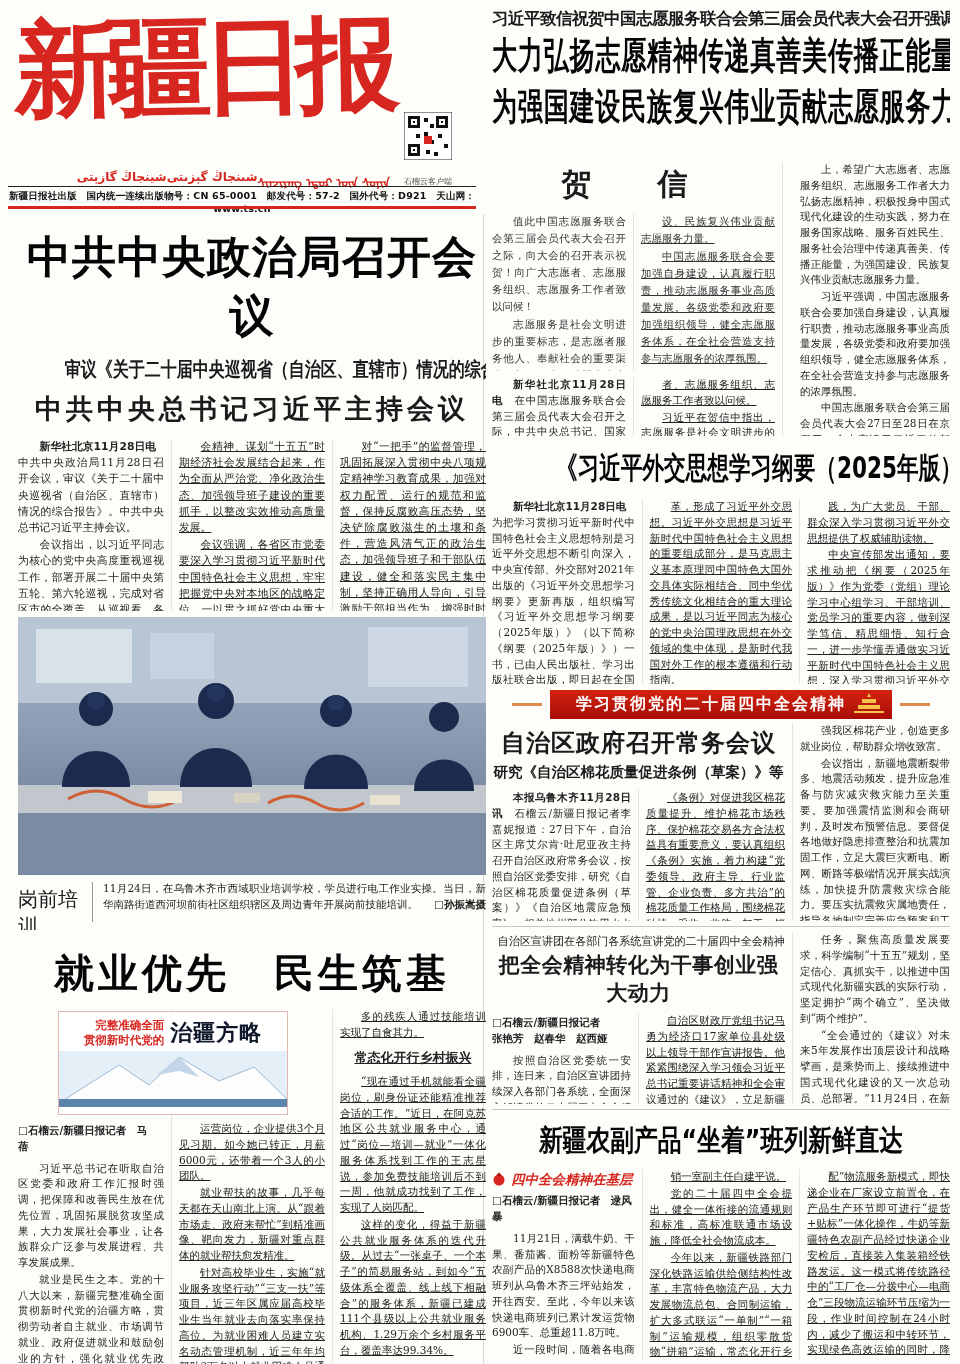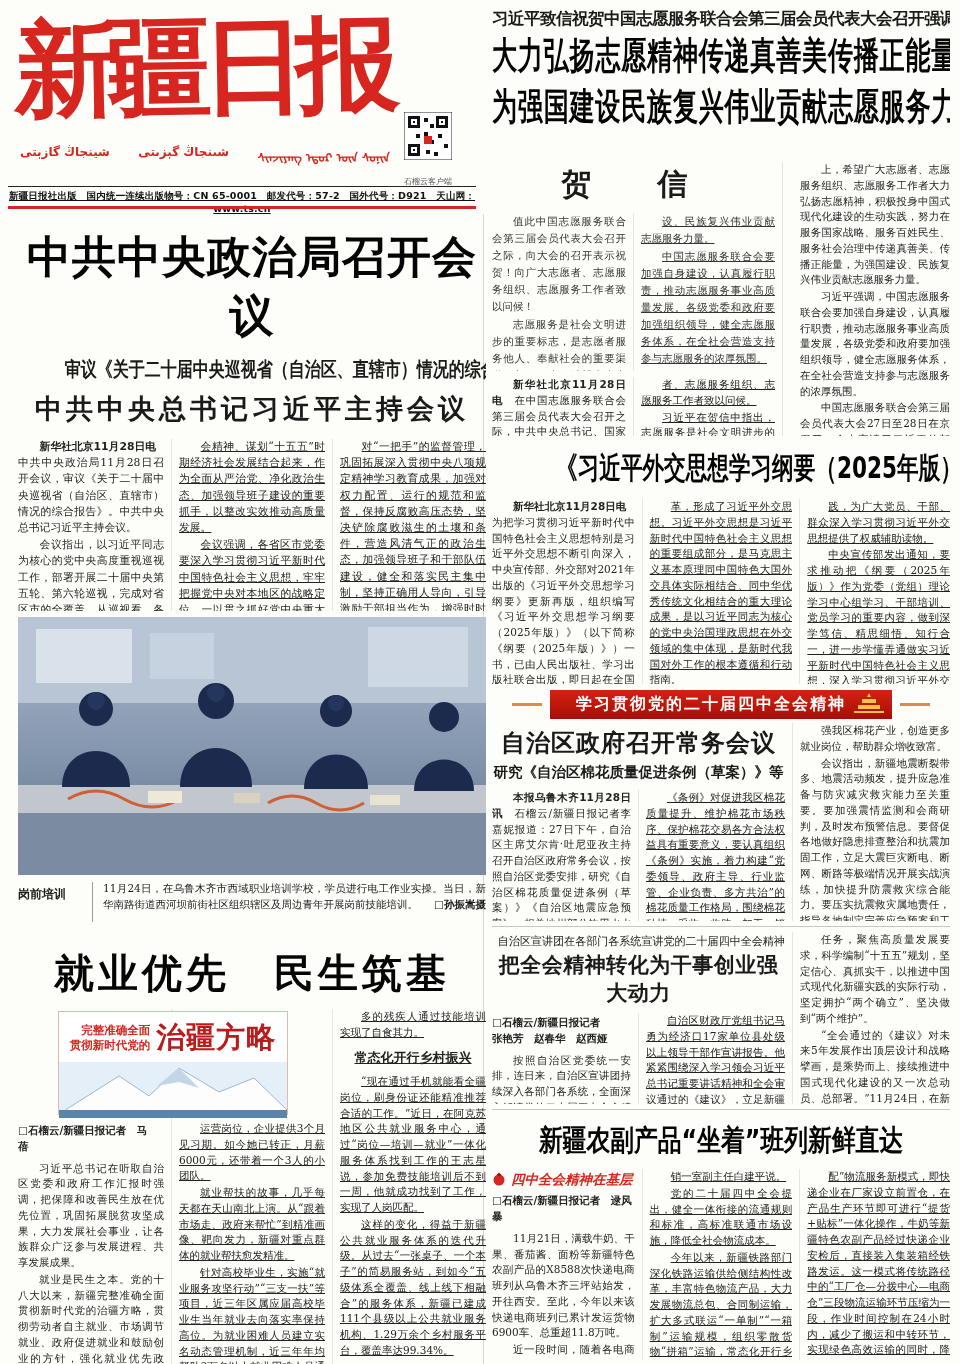--- a/index.html
+++ b/index.html
@@ -3,32 +3,32 @@
 <meta charset="utf-8">
 <style>
   html,body{margin:0;padding:0;background:#e8e6e0;}
   #page{position:relative;width:960px;height:1364px;background:#fdfdfa;margin:0 auto;
         font-family:"DejaVu Sans","Liberation Sans",sans-serif;color:#1a1a1a;overflow:hidden;}
   
   #masthead{position:absolute;left:0;top:0;width:480px;height:212px;}
   .mast-title{position:absolute;left:14px;top:2px;width:370px;font-family:"DejaVu Serif",serif;
               font-weight:900;font-size:104px;line-height:1.25;color:#d6261f;letter-spacing:-10px;
               transform:rotate(-1deg);white-space:nowrap;}
-  .mast-scripts{position:absolute;left:20px;top:145px;width:370px;display:flex;justify-content:space-between;
+  .mast-scripts{position:absolute;left:20px;top:170px;width:370px;display:flex;justify-content:flex-end;
               color:#d6261f;font-size:12px;font-weight:bold;}
   .date-block{position:absolute;left:396px;top:16px;width:64px;text-align:center;line-height:1.25;}
   .d-month{font-weight:bold;font-size:13px;}
   .d-day{font-weight:900;font-size:30px;line-height:1.05;}
   .d-small{font-size:10px;}
   .d-tiny{font-size:9px;}
   .qr-wrap{position:absolute;left:402px;top:112px;width:52px;text-align:center;}
   .qr-label{font-size:8px;color:#555;margin-top:12px;}
   .pub-rule-top{position:absolute;left:8px;top:186px;width:468px;border-top:1px solid #222;}
   .pub-line{position:absolute;left:8px;top:190px;width:468px;font-size:9.5px;font-weight:600;
-            color:#111;text-align:center;letter-spacing:.2px;text-decoration:underline;}
+            color:#111;text-align:center;letter-spacing:.2px;}
   .pub-rule-red{position:absolute;left:8px;top:206px;width:468px;border-top:3px solid #d6261f;}
   
   #left-zone{position:absolute;left:18px;top:214px;width:468px;height:1150px;overflow:hidden;}
   #right-zone{position:absolute;left:492px;top:8px;width:458px;height:1352px;overflow:hidden;}
   .vdivider{position:absolute;left:483px;top:214px;width:1px;height:1150px;background:#d8d8d4;}
   
   .cols{display:flex;}
   .col{flex:1;min-width:0;overflow:hidden;}
   .col+.col{border-left:1px solid #e7e5e0;margin-left:7px;padding-left:7px;text-decoration:underline;}
   .para{margin:0 0 1px 0;text-indent:2em;text-align:justify;}
@@ -46,34 +46,34 @@
   
   .pb-h1{font-weight:900;font-size:44px;text-align:center;letter-spacing:1px;margin:14px 0 10px;color:#050505;}
   .pb-h2{font-weight:bold;font-size:20px;text-align:center;white-space:nowrap;transform:scaleX(.8);
          transform-origin:center;margin:0 0 8px;}
   .pb-h3{font-family:"DejaVu Serif",serif;font-weight:900;font-size:27px;text-align:center;
          letter-spacing:4px;margin:2px 0 12px;}
   .pb-cols{height:172px;font-size:10.8px;}
   
   .photo-fig{margin:6px 0 0;width:468px;height:258px;overflow:hidden;}
   .caption{display:flex;align-items:flex-start;margin-top:5px;height:50px;overflow:hidden;}
-  .cap-label{font-weight:700;font-size:12px;width:74px;flex:none;padding-top:6px;
+  .cap-label{font-weight:400;font-size:20px;width:74px;flex:none;padding-top:6px;
              font-family:"DejaVu Sans",sans-serif;}
   .cap-div{width:1px;background:#999;height:40px;margin:2px 10px 0 0;flex:none;}
   .cap-text{font-family:"DejaVu Serif",serif;font-size:10.5px;line-height:1.55;text-align:justify;}
   .cap-credit{font-weight:bold;float:right;font-family:"DejaVu Sans",sans-serif;}
   
   .jy-h1{font-weight:900;font-size:40px;text-align:center;letter-spacing:4px;margin:16px 0 8px;color:#050505;}
   .jy-cols{position:relative;height:414px;font-size:10.5px;}
   .jy-pad{padding-top:112px;}
   .zjfl{position:absolute;left:40px;top:2px;width:230px;height:104px;border:1px solid #e0b9ae;
         background:#fff;box-sizing:border-box;}
   .zjfl-toprow{display:flex;align-items:center;justify-content:center;gap:6px;padding:4px 2px 2px;}
   .zjfl-small{color:#d6261f;font-weight:900;font-size:11.5px;line-height:1.25;text-align:right;}
-  .zjfl-big{color:#b91c1c;font-weight:900;font-size:29px;letter-spacing:1px;}
+  .zjfl-big{color:#0f172a;font-weight:900;font-size:22px;letter-spacing:1px;}
   
   .hexin{height:274px;overflow:hidden;margin-top:4px;}
   .hx-grid{display:flex;height:100%;}
   .hx-left{flex:1;min-width:0;}
   .hx-right{width:150px;flex:none;border-left:1px solid #e7e5e0;margin-left:7px;padding-left:17px;overflow:hidden;}
   .hx-title{font-family:"DejaVu Serif",serif;font-weight:900;font-size:30px;text-align:center;
             letter-spacing:18px;margin:2px 0 8px;}
   .hx-letter{height:158px;overflow:hidden;font-family:"DejaVu Serif",serif;font-size:10.5px;
              line-height:1.62;color:#333;}
   .hx-news{height:62px;overflow:hidden;margin-top:6px;}

